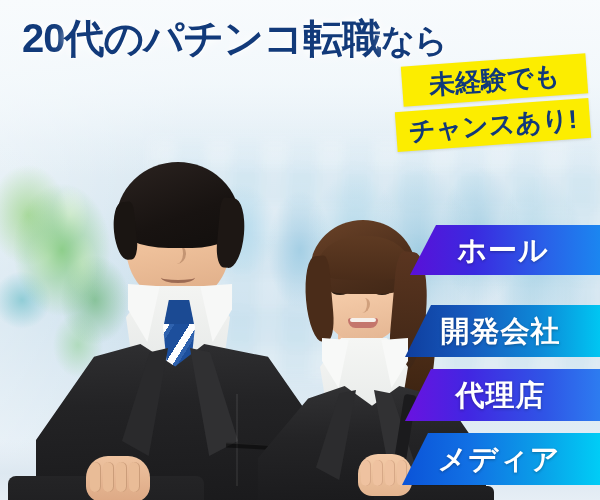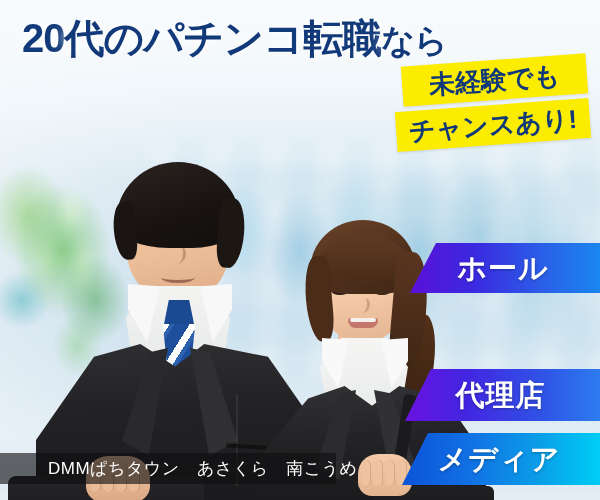--- a/index.html
+++ b/index.html
@@ -215,21 +215,21 @@
     display:flex;align-items:center;
     box-shadow:0 2px 5px rgba(0,0,0,.18);
   }
   .cat span{
     display:block;width:100%;text-align:center;padding-right:4px;
     color:#ffffff;font-weight:bold;font-size:29px;line-height:1;
     letter-spacing:1px;white-space:nowrap;
     text-shadow:0 1px 3px rgba(0,0,0,.30);
   }
   #cat0{top:181px;width:190px;background:linear-gradient(90deg,#12317f 0%,#1652b6 34%,#0e8fdc 68%,#00c8f0 100%);}
-  #cat1{top:243px;width:190px;background:linear-gradient(90deg,#5a10d8 0%,#3a2ae0 34%,#2a5fe8 70%,#1b86f0 100%);}
+  #cat1{top:225px;width:190px;background:linear-gradient(90deg,#5a10d8 0%,#3a2ae0 34%,#2a5fe8 70%,#1b86f0 100%);}
   #cat2{top:305px;width:195px;height:52px;background:linear-gradient(90deg,#0f3e9e 0%,#1659bd 32%,#0d8ad8 70%,#00c6f2 100%);}
   #cat3{top:369px;width:195px;height:52px;background:linear-gradient(90deg,#6a12e0 0%,#4226e2 32%,#2f55e6 72%,#2d7cf0 100%);}
   #cat4{top:433px;width:198px;height:52px;background:linear-gradient(90deg,#0b53d8 0%,#1170e4 34%,#0a9fe8 70%,#00cdf6 100%);}
 
   
   .credit{
     position:absolute;left:0;top:453px;width:336px;height:31px;
     background:rgba(14,14,16,.62);
     display:flex;align-items:center;
   }
@@ -321,24 +321,24 @@
   <div class="badge" id="badge1">
       <span>未経験でも</span>
     </div>
   <div class="badge" id="badge2">
       <span>チャンスあり!</span>
     </div>
 
   <div class="cat" id="cat1">
       <span>ホール</span>
     </div>
+  <div class="cat" id="cat2">
+      <span>開発会社</span>
+    </div>
   <div class="cat" id="cat3">
       <span>代理店</span>
     </div>
   <div class="cat" id="cat4">
       <span>メディア</span>
     </div>
 
-  <div class="credit">
-      <span>DMMぱちタウン　あさくら　南こうめ</span>
-    </div>
 
 </div>
 
 </body></html>

